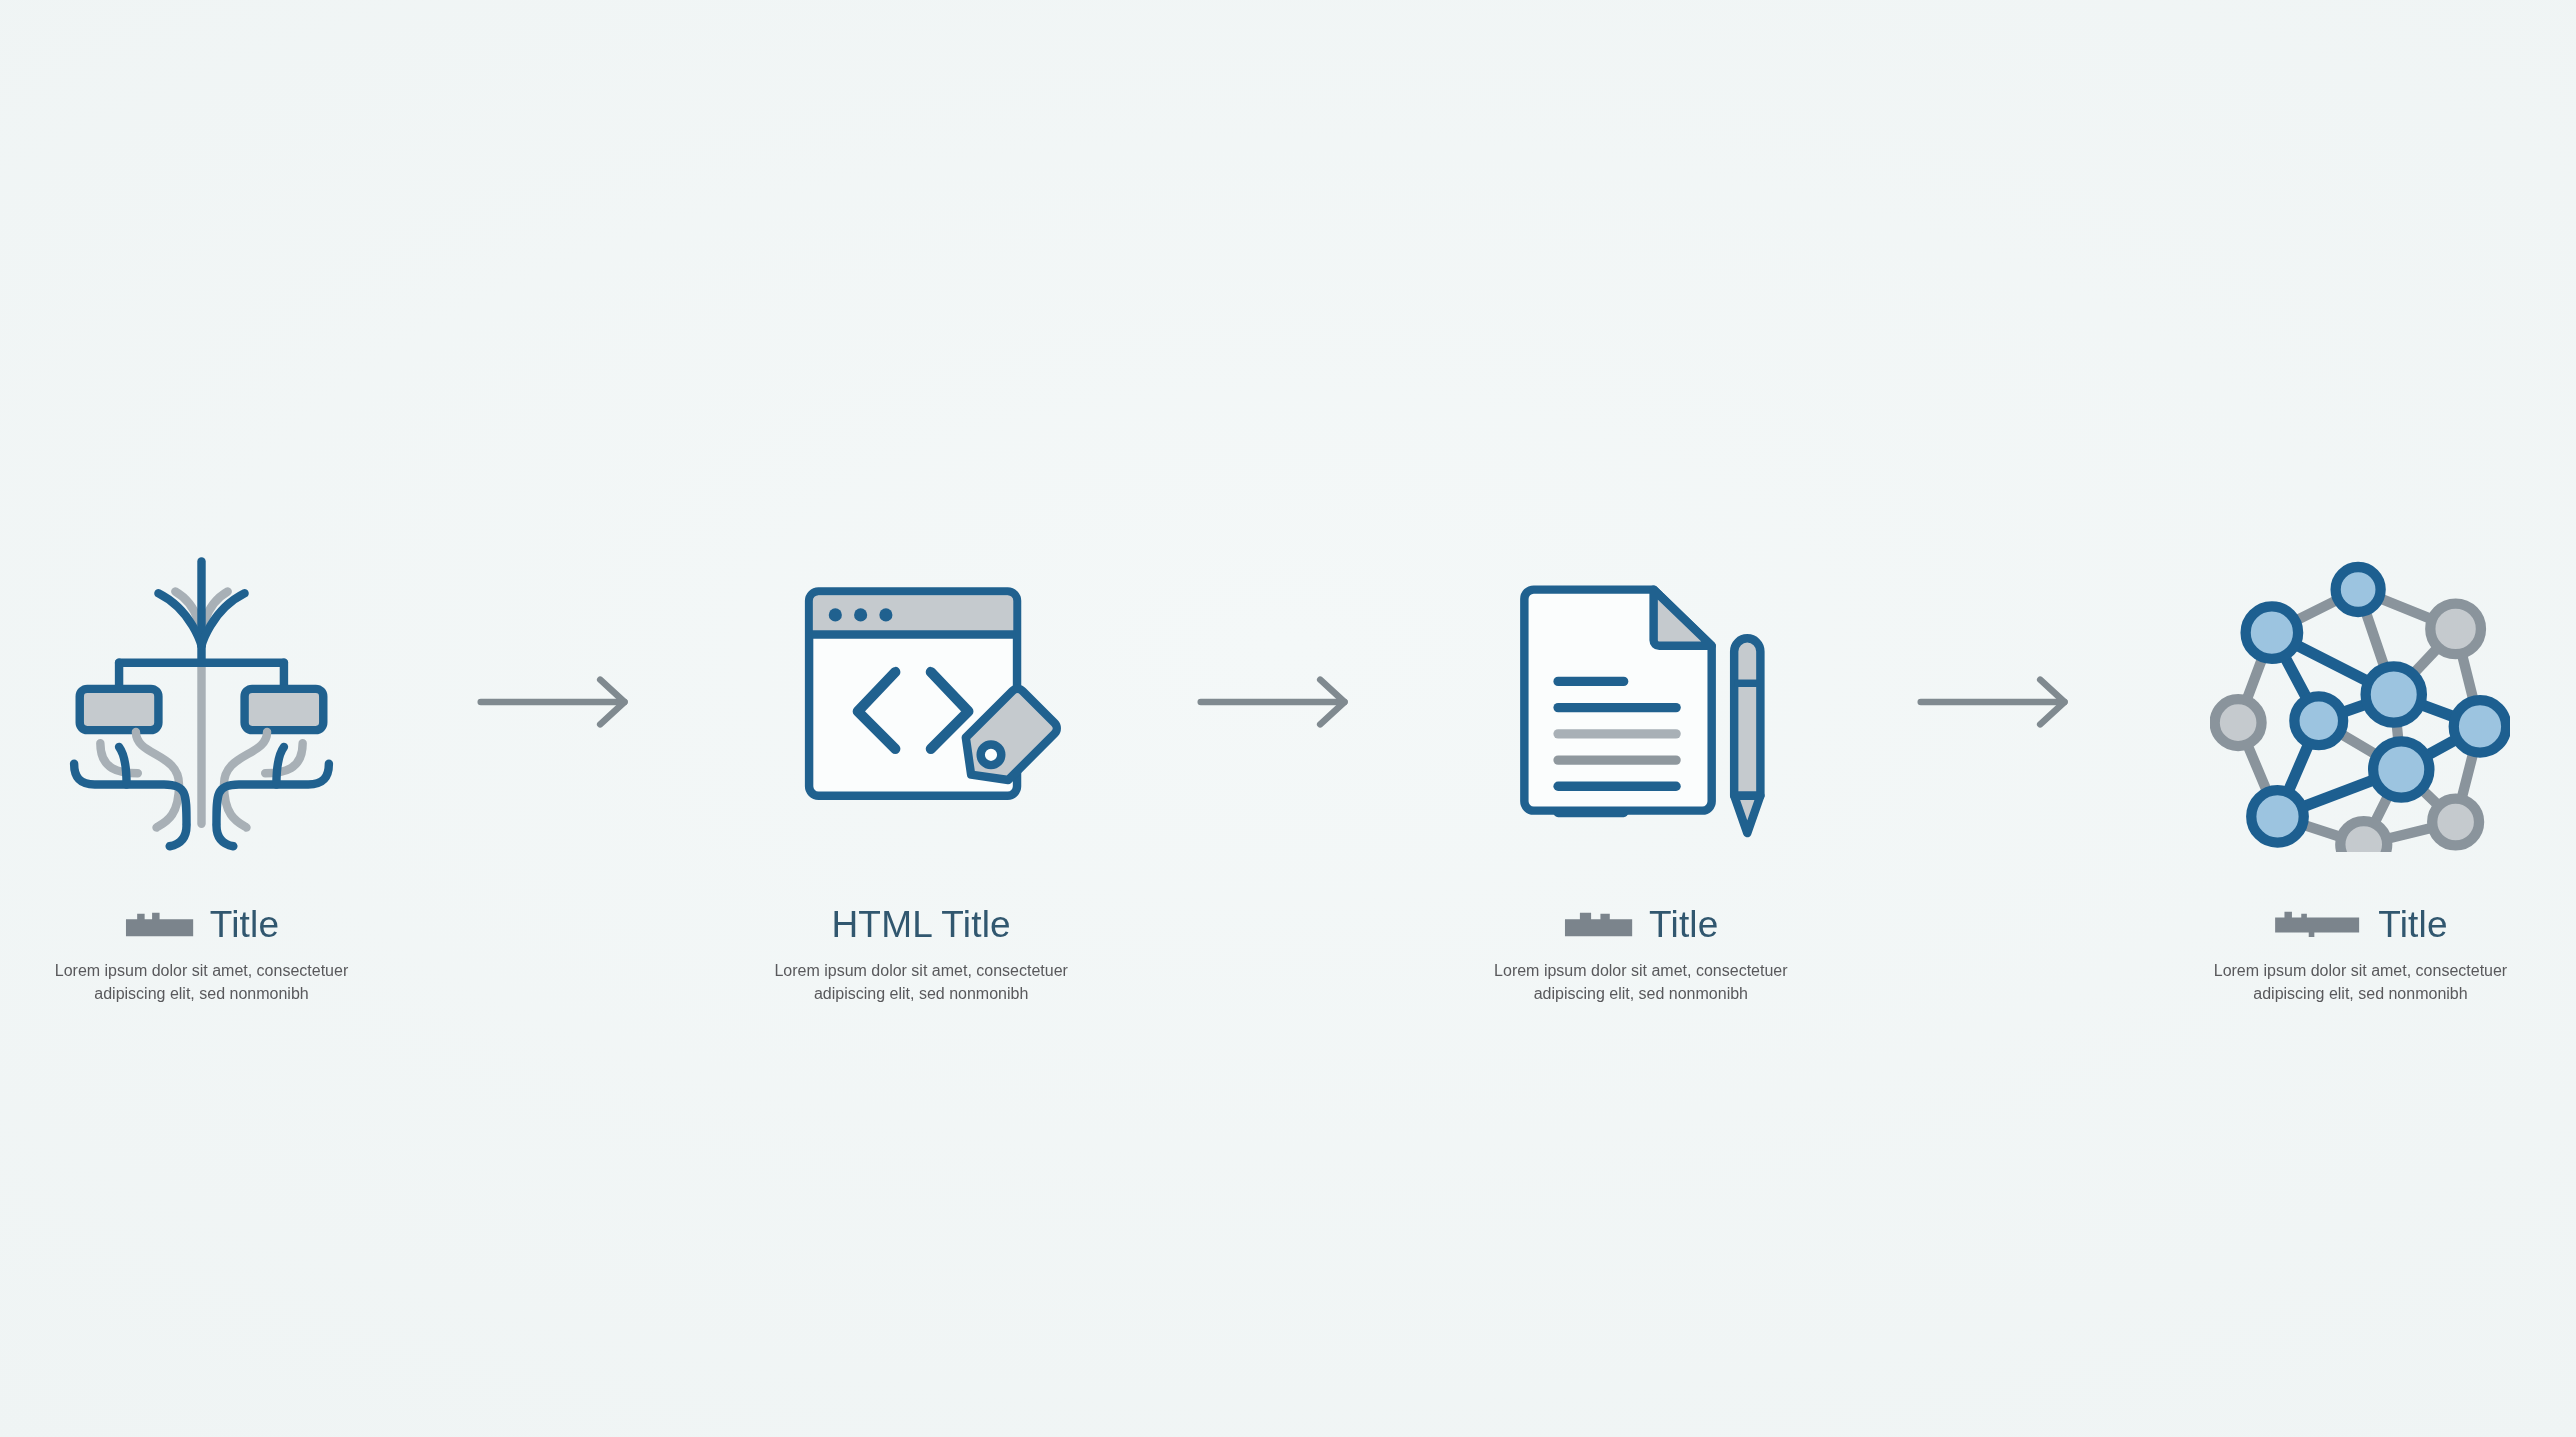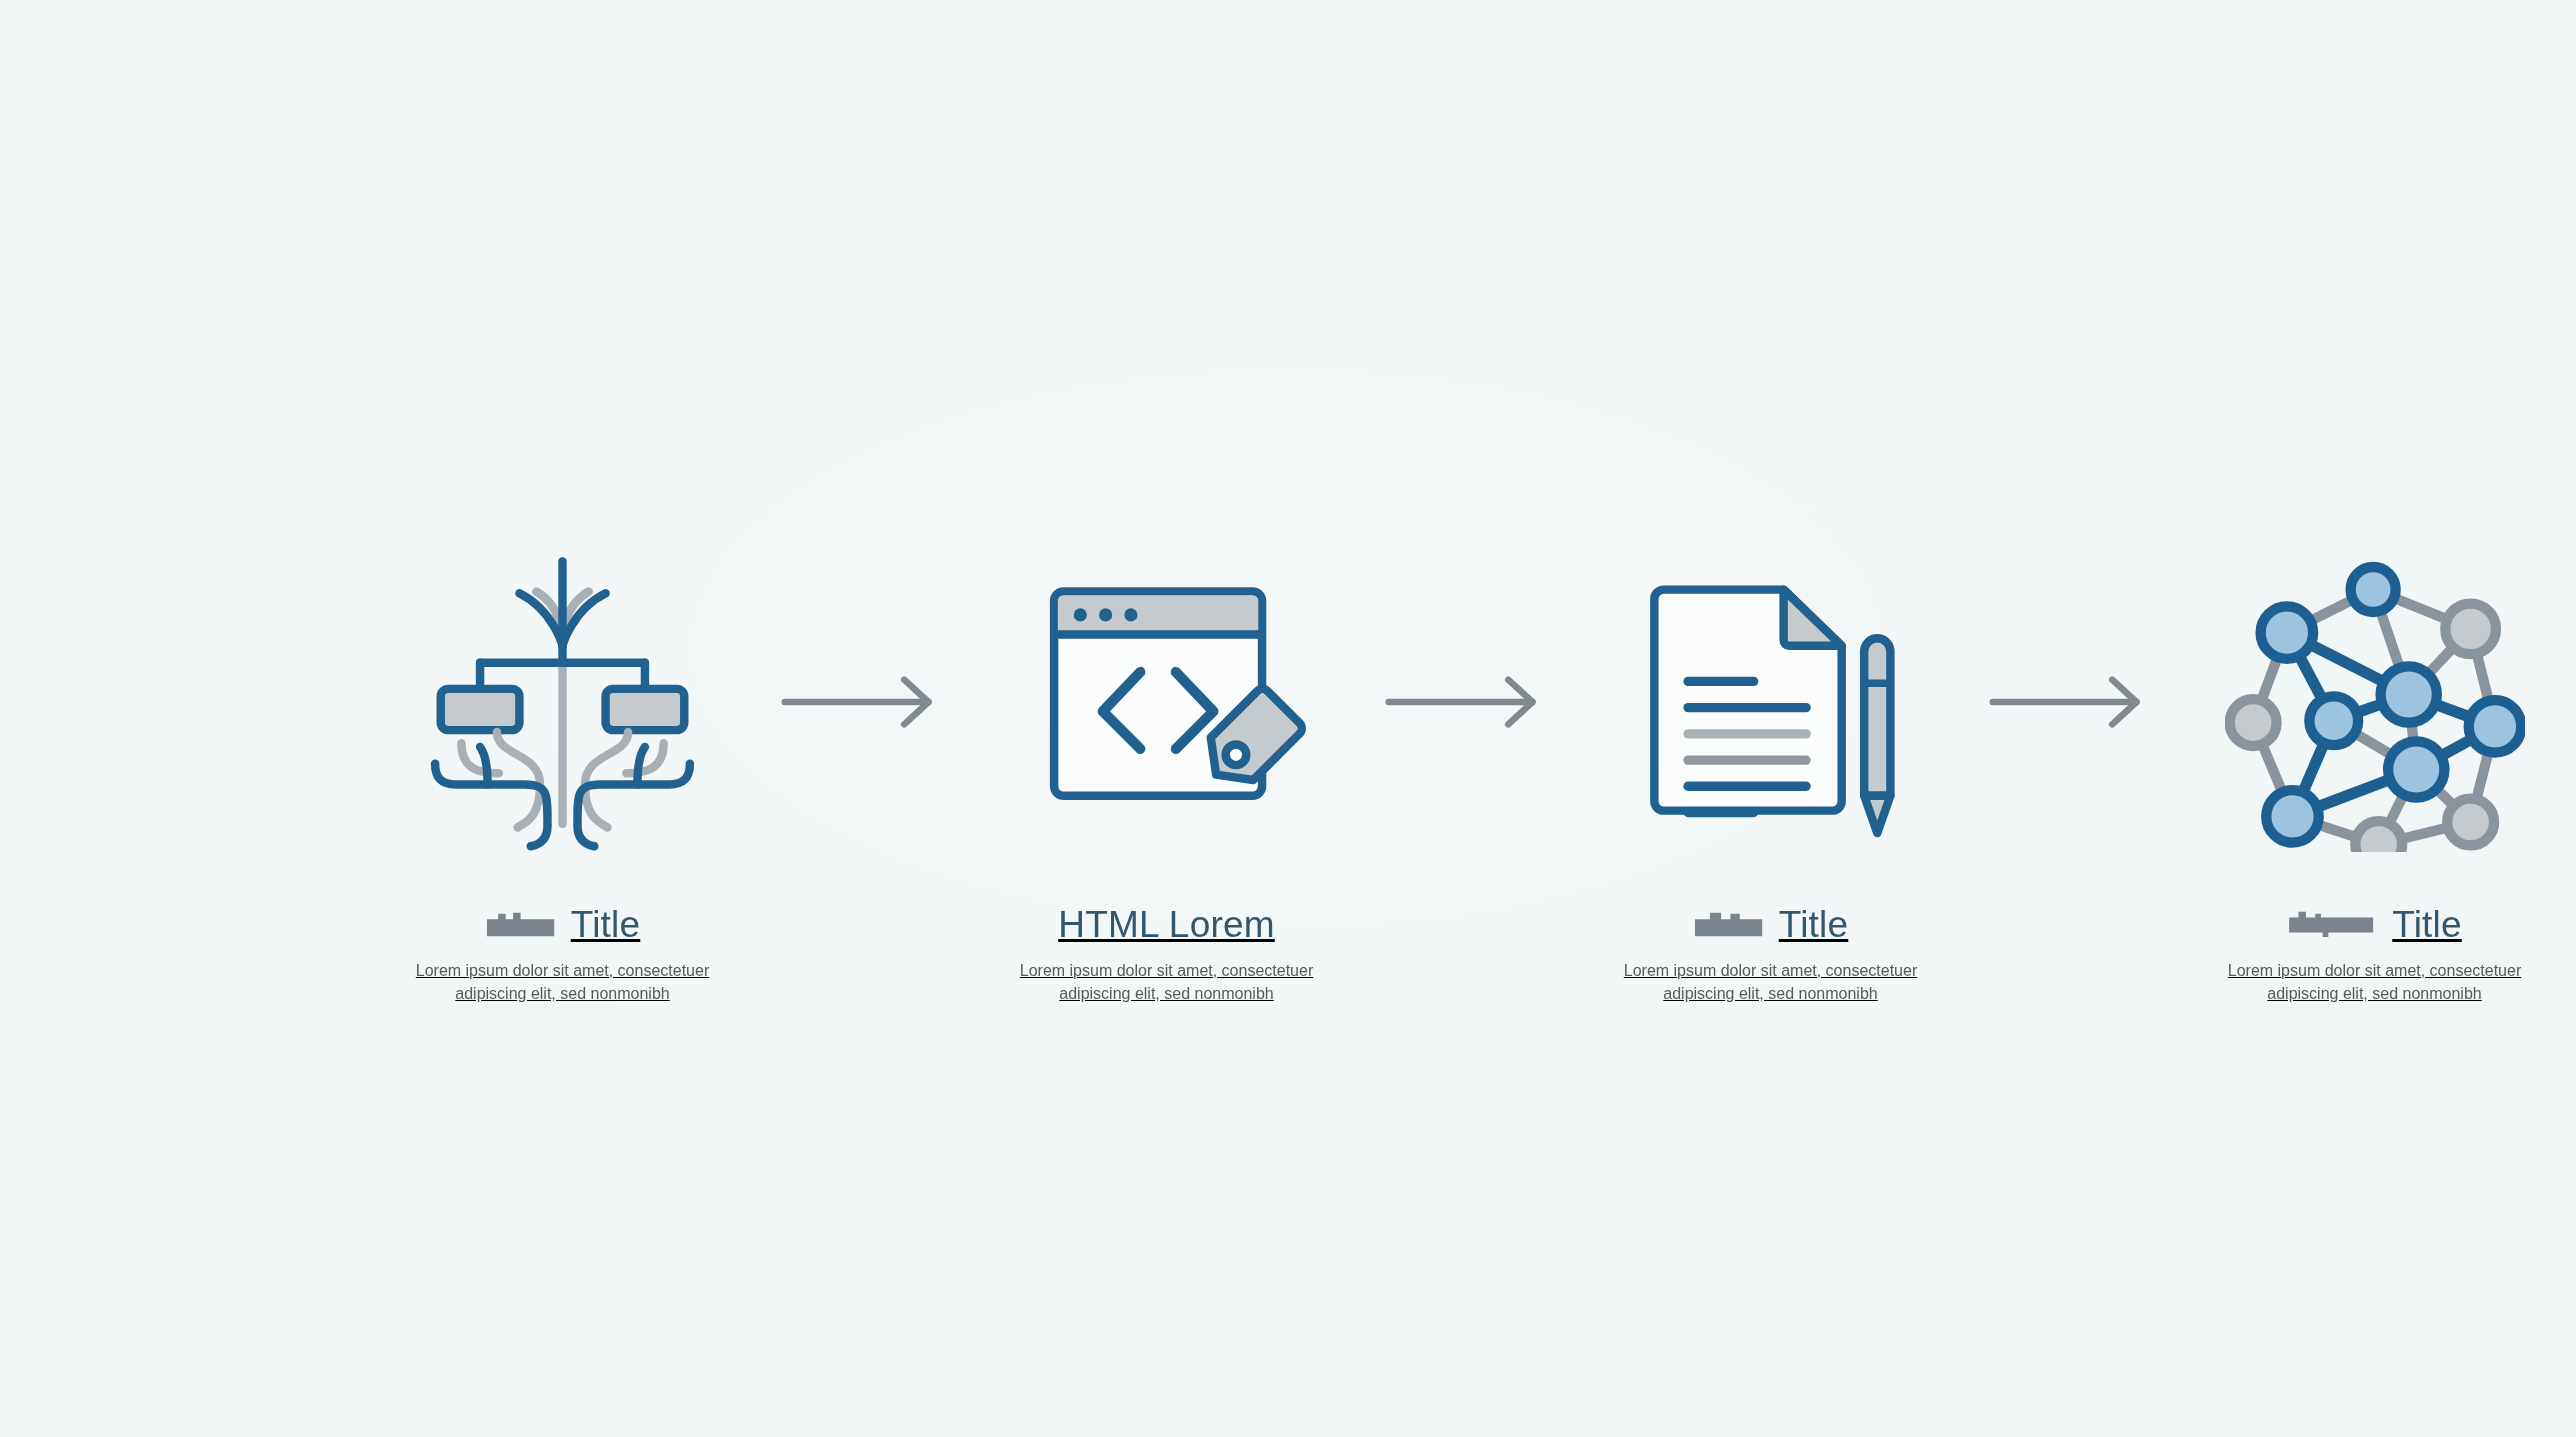--- a/index.html
+++ b/index.html
@@ -18,26 +18,25 @@
   
   #canvas {
     position: absolute;
     inset: 0;
     background:
       radial-gradient(ellipse 120% 100% at 50% 45%, #f4f8f8 0%, #eff4f4 70%, #edf2f2 100%);
   }
   #flow {
     position: absolute;
     left: 0;
-    right: 0;
+    right: 14px;
     top: 524px;
     display: flex;
     align-items: flex-start;
-    justify-content: flex-end;
-    text-decoration: underline;
+    justify-content: space-between;
   }
   .step {
     width: 403px;
     display: flex;
     flex-direction: column;
     align-items: center;
   }
   .icon-wrap {
     height: 356px;
     width: 337px;
@@ -165,21 +164,21 @@
           <path d="M160 128 L200 170 L160 210" stroke="#20618f" stroke-width="11" stroke-linecap="round" stroke-linejoin="round"></path>
 
           <g transform="translate(186 198) rotate(-45)">
             <path d="M8 8 H78 A8 8 0 0 1 86 16 V64 A8 8 0 0 1 78 72 H8
                      L-16 40 Z" fill="#c5cace" stroke="#20618f" stroke-width="9" stroke-linejoin="round"></path>
             <circle cx="14" cy="40" r="11" fill="#fbfdfd" stroke="#20618f" stroke-width="9"></circle>
           </g>
         </svg>
       </div>
       <div class="label-row">
-        <span class="title">HTML Lorem</span>
+        <span class="title">HTML Title</span>
       </div>
       <div class="body-text">Lorem ipsum dolor sit amet, consectetuer adipiscing elit, sed nonmonibh</div>
     </div>
 
     <div class="arrow">
       <svg width="168" height="56" viewBox="0 0 180 60" fill="none">
         <path d="M4 30 H158" stroke="#808a90" stroke-width="7" stroke-linecap="round"></path>
         <path d="M132 6 L158 30 L132 54" stroke="#808a90" stroke-width="7" stroke-linecap="round" stroke-linejoin="round"></path>
       </svg>
     </div>

